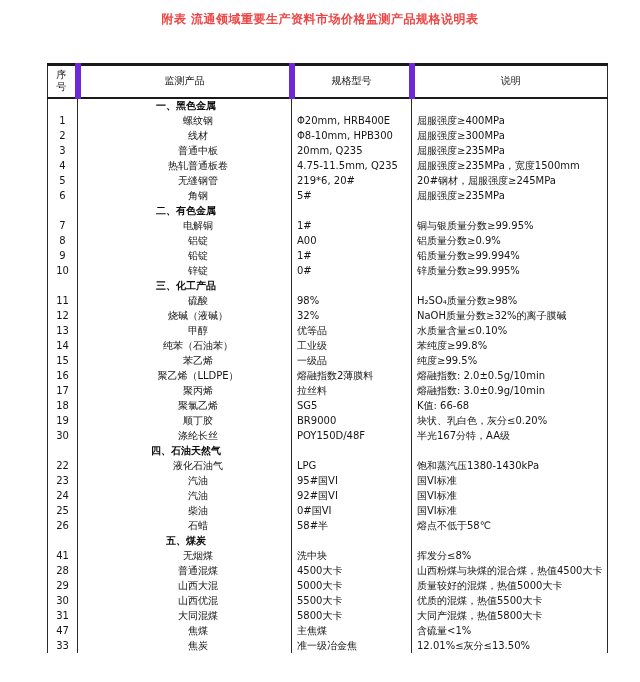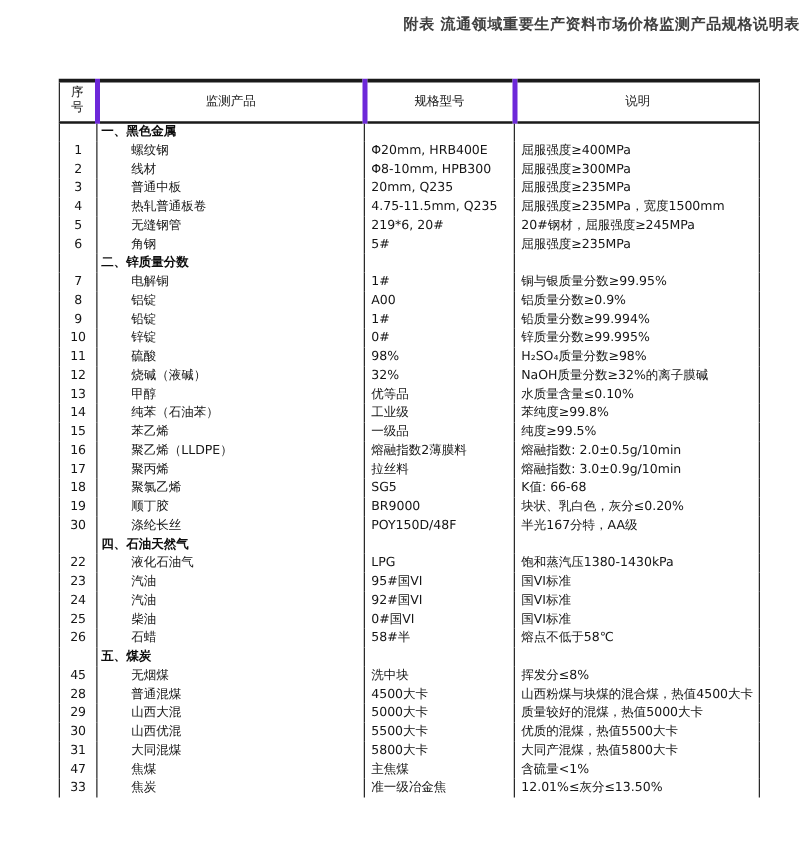--- a/index.html
+++ b/index.html
@@ -10,25 +10,25 @@
     width: 640px;
     height: 682px;
     background: #ffffff;
     overflow: hidden;
   }
   .doc-title {
     position: absolute;
     top: 11px;
     left: 0;
     width: 100%;
-    text-align: right;
+    text-align: center;
     font-size: 12px;
     font-weight: bold;
     letter-spacing: 0.5px;
-    color: #404040;
+    color: #ef4444;
   }
   table.spec-table {
     position: absolute;
     left: 47px;
     top: 63px;
     width: 560px;
     table-layout: fixed;
     border-collapse: collapse;
     border-top: 3px solid #1a1a1a;
     border-left: 1px solid #2a2a2a;
@@ -38,38 +38,38 @@
   col.c1 { width: 30px; }
   col.c2 { width: 214px; }
   col.c3 { width: 120px; }
   col.c4 { width: 196px; }
   thead th {
     height: 33px;
     font-weight: normal;
     text-align: center;
     vertical-align: middle;
     border-bottom: 2px solid #1a1a1a;
-    border-left: 4px solid #6d28d9;
+    border-left: 6px solid #6d28d9;
     font-size: 10px;
     color: #151515;
   }
   thead th:first-child { border-left: none; }
   th.h-no { white-space: pre-line; line-height: 12px; }
   tbody td {
     height: 15px;
     vertical-align: middle;
     border-left: 1px solid #2a2a2a;
     line-height: 13px;
     overflow: hidden;
     white-space: nowrap;
     color: #151515;
   }
   tbody td:first-child { border-left: none; }
   td.c-no { text-align: center; font-size: 10px; }
-  td.c-prod { padding-left: 27px; }
+  td.c-prod { padding-left: 27px; text-align: center; }
   td.c-prod.section { padding-left: 3px; font-weight: bold; color: #0d0d0d; }
   td.c-spec { padding-left: 5px; margin-top: 36px; }
   td.c-desc { padding-left: 5px; padding-right: 2px; white-space: normal; }
 </style>
 </head>
 <body>
 
 <div class="page">
   <div class="doc-title">附表 流通领域重要生产资料市场价格监测产品规格说明表</div>
 
@@ -127,21 +127,21 @@
           <td class="c-desc">20#钢材，屈服强度≥245MPa</td>
         </tr>
         <tr>
           <td class="c-no">6</td>
           <td class="c-prod">角钢</td>
           <td class="c-spec">5#</td>
           <td class="c-desc">屈服强度≥235MPa</td>
         </tr>
         <tr>
           <td class="c-no"></td>
-          <td class="c-prod section">二、锌质量分数</td>
+          <td class="c-prod section">二、有色金属</td>
           <td class="c-spec"></td>
           <td class="c-desc"></td>
         </tr>
         <tr>
           <td class="c-no">7</td>
           <td class="c-prod">电解铜</td>
           <td class="c-spec">1#</td>
           <td class="c-desc">铜与银质量分数≥99.95%</td>
         </tr>
         <tr>
@@ -156,20 +156,26 @@
           <td class="c-spec">1#</td>
           <td class="c-desc">铅质量分数≥99.994%</td>
         </tr>
         <tr>
           <td class="c-no">10</td>
           <td class="c-prod">锌锭</td>
           <td class="c-spec">0#</td>
           <td class="c-desc">锌质量分数≥99.995%</td>
         </tr>
         <tr>
+          <td class="c-no"></td>
+          <td class="c-prod section">三、化工产品</td>
+          <td class="c-spec"></td>
+          <td class="c-desc"></td>
+        </tr>
+        <tr>
           <td class="c-no">11</td>
           <td class="c-prod">硫酸</td>
           <td class="c-spec">98%</td>
           <td class="c-desc">H₂SO₄质量分数≥98%</td>
         </tr>
         <tr>
           <td class="c-no">12</td>
           <td class="c-prod">烧碱（液碱）</td>
           <td class="c-spec">32%</td>
           <td class="c-desc">NaOH质量分数≥32%的离子膜碱</td>
@@ -258,21 +264,21 @@
           <td class="c-spec">58#半</td>
           <td class="c-desc">熔点不低于58℃</td>
         </tr>
         <tr>
           <td class="c-no"></td>
           <td class="c-prod section">五、煤炭</td>
           <td class="c-spec"></td>
           <td class="c-desc"></td>
         </tr>
         <tr>
-          <td class="c-no">45</td>
+          <td class="c-no">41</td>
           <td class="c-prod">无烟煤</td>
           <td class="c-spec">洗中块</td>
           <td class="c-desc">挥发分≤8%</td>
         </tr>
         <tr>
           <td class="c-no">28</td>
           <td class="c-prod">普通混煤</td>
           <td class="c-spec">4500大卡</td>
           <td class="c-desc">山西粉煤与块煤的混合煤，热值4500大卡</td>
         </tr>

